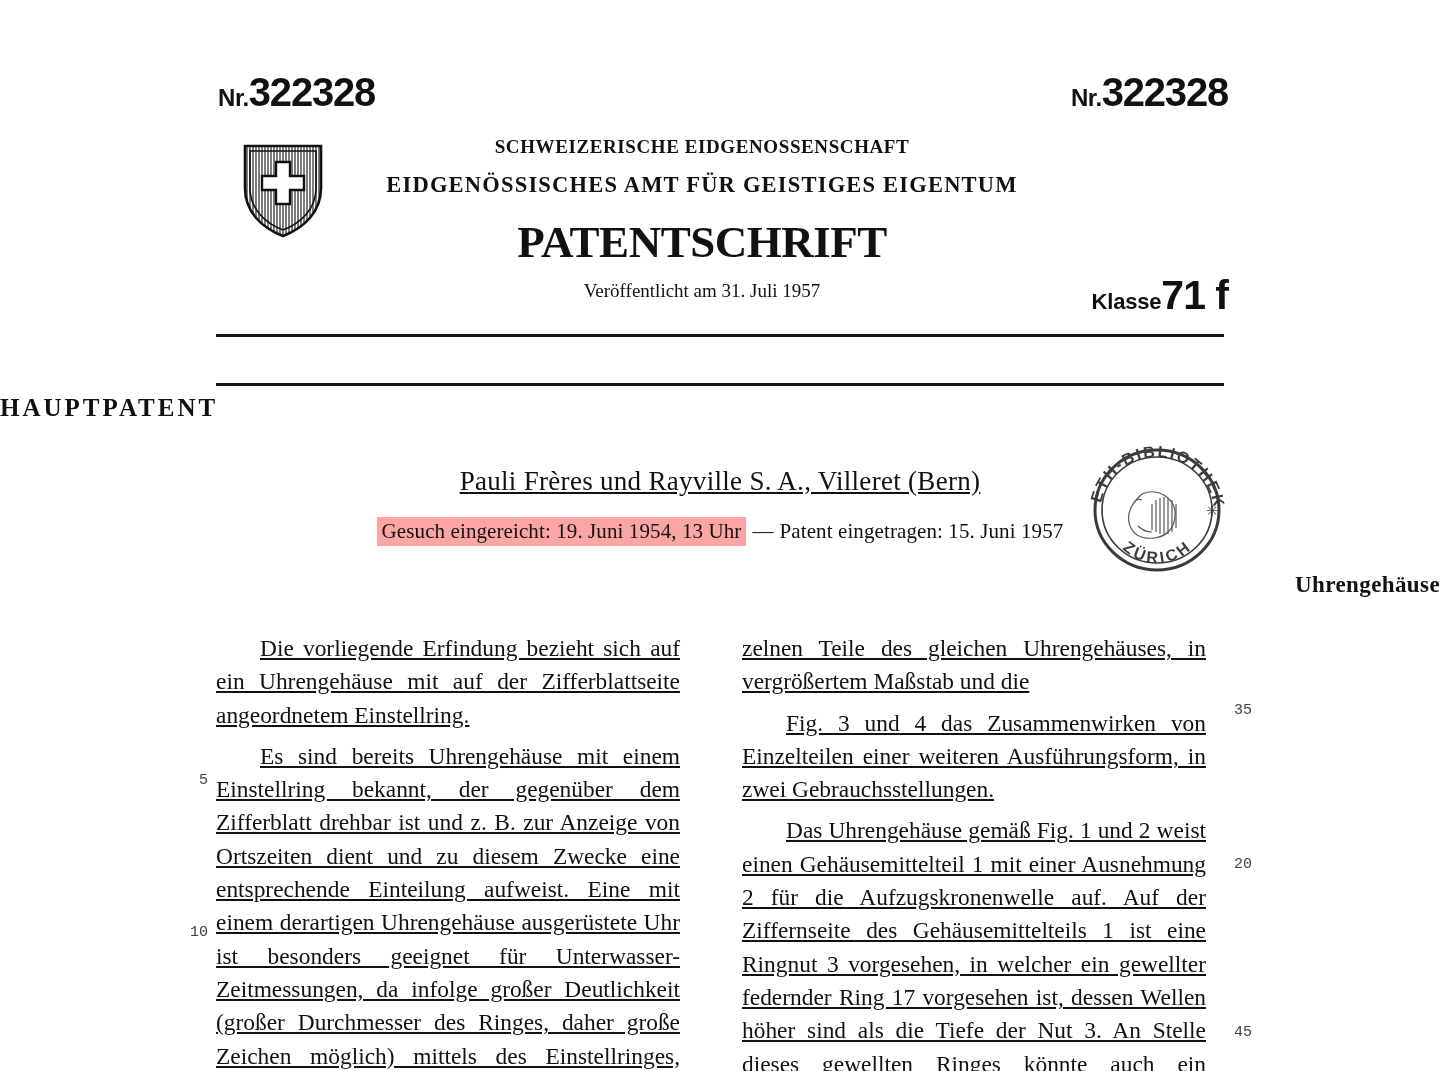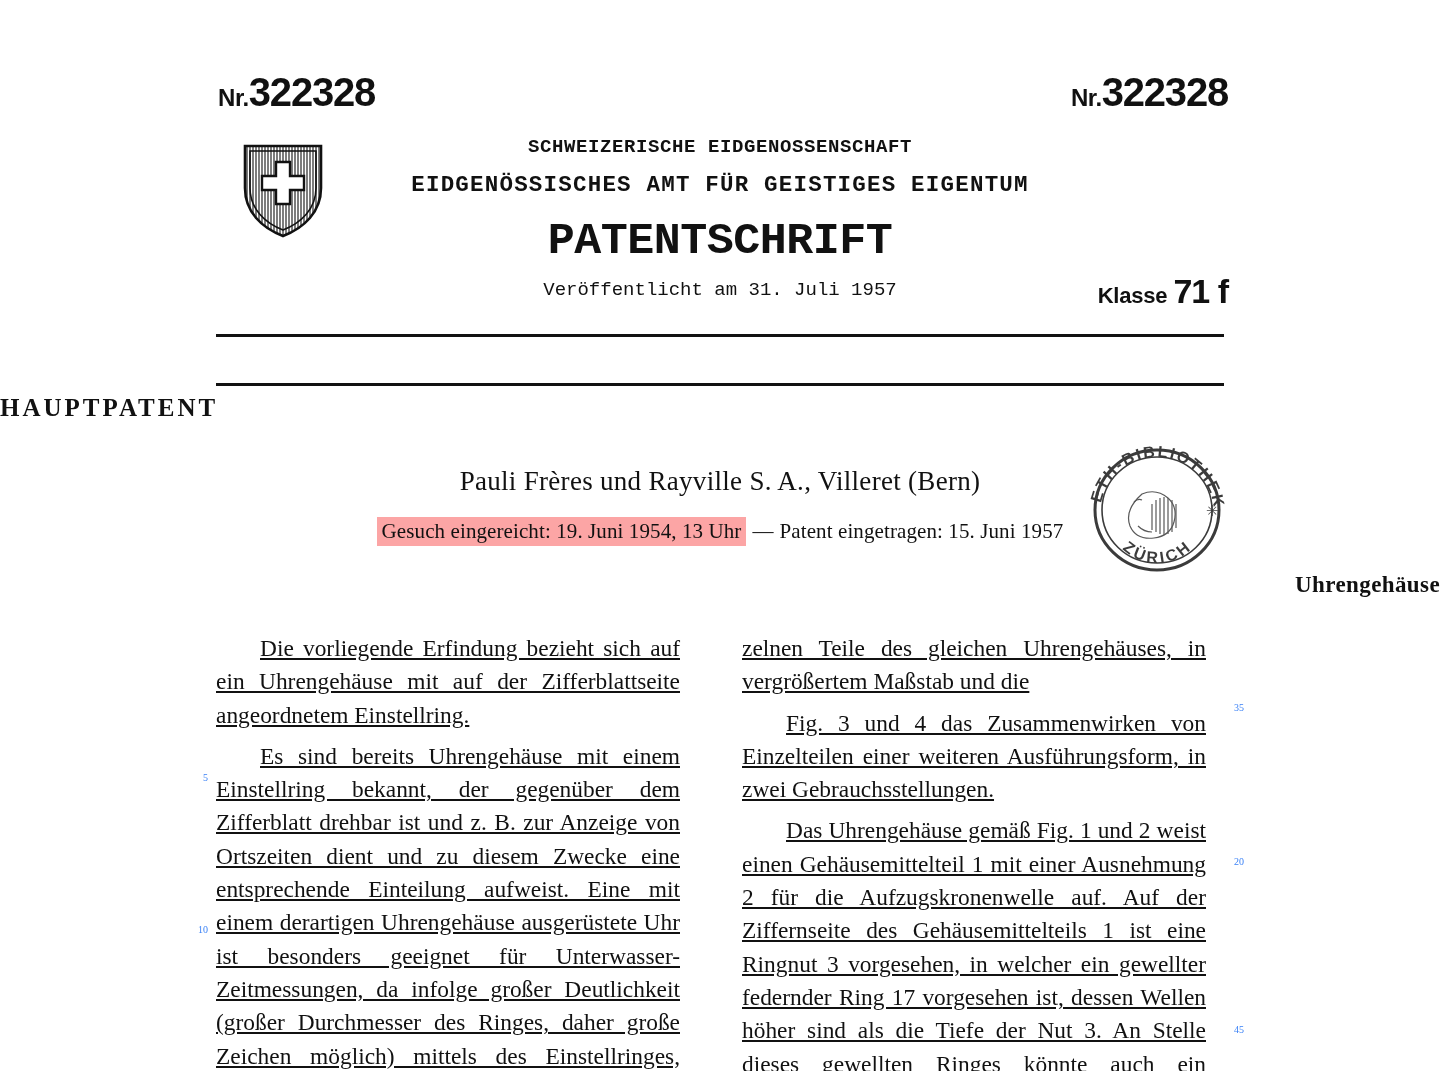--- a/index.html
+++ b/index.html
@@ -44,25 +44,25 @@
     position: absolute;
     left: 240px;
     top: 140px;
     width: 86px;
     height: 100px;
   }
 
   
   .hdr {
     position: absolute;
-    left: 330px;
+    left: 312px;
     top: 136px;
     width: 780px;
     text-align: center;
-    font-family: Liberation Mono, monospace;
+    font-family: Liberation Serif, serif;
   }
   .hdr-line1 {
     font-size: 19px;
     font-weight: bold;
     letter-spacing: 0.6px;
     margin-bottom: 14px;
   }
   .hdr-line2 {
     font-size: 22.5px;
     font-weight: bold;
@@ -88,24 +88,23 @@
     top: 272px;
     white-space: nowrap;
     font-family: "Liberation Sans", sans-serif;
   }
   .klasse-label {
     font-size: 22px;
     font-weight: bold;
     letter-spacing: -0.2px;
   }
   .klasse-value {
-    font-size: 34px;
+    font-size: 41px;
     font-weight: bold;
     letter-spacing: -1px;
-    margin-left: 6px;
   }
 
   
   .rule {
     position: absolute;
     left: 216px;
     width: 1008px;
     background: #111111;
   }
   .rule-top    { top: 334px; height: 3px; }
@@ -143,20 +142,21 @@
 
   
   .applicant {
     position: absolute;
     left: 0;
     top: 466px;
     width: 1440px;
     text-align: center;
     font-size: 27px;
     letter-spacing: 0.3px;
+    text-decoration: underline;
   }
 
   
   .dates {
     position: absolute;
     left: 0;
     top: 519px;
     width: 1440px;
     text-align: center;
     font-size: 21px;
@@ -218,23 +218,23 @@
   .col p.indent {
     text-indent: 44px;
   }
   .col p:last-child {
     text-align-last: justify;
   }
 
   
   .lnum {
     position: absolute;
-    font-size: 10px;
-    font-family: Liberation Serif, serif;
-    color: #3b82f6;
+    font-size: 15px;
+    font-family: Liberation Mono, monospace;
+    color: #404040;
   }
   .lnum-left  { left: 190px; text-align: right; width: 18px; }
   .lnum-right { left: 1234px; text-align: left;  width: 22px; }
 </style>
 </head>
 <body>
 
 <div class="page">
 
   <div class="nr-left">

